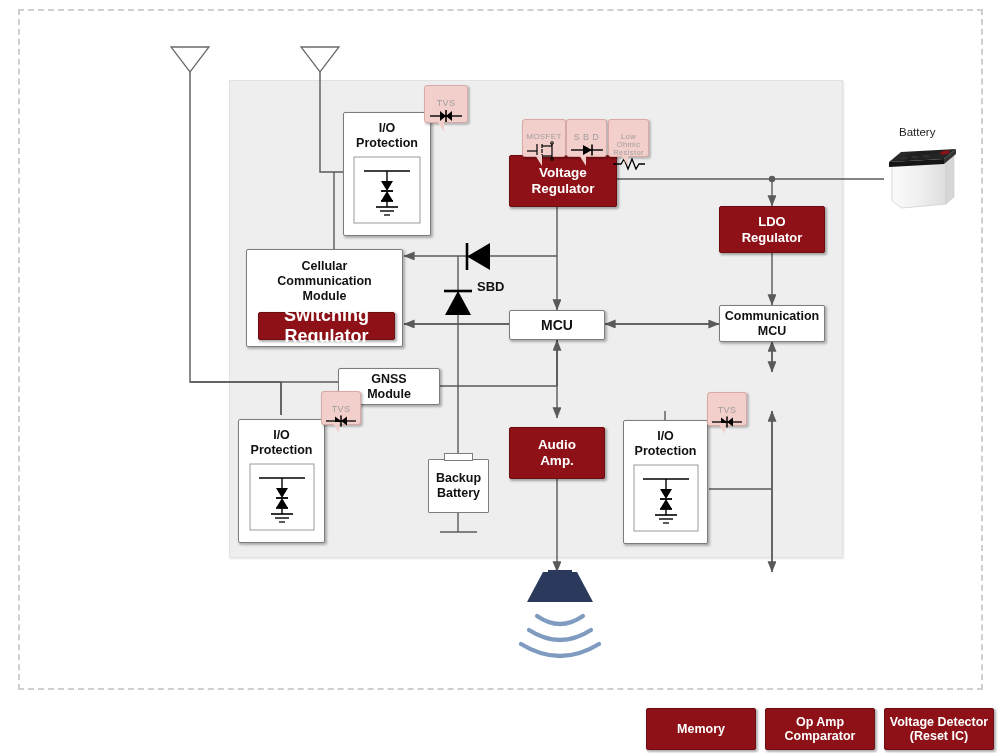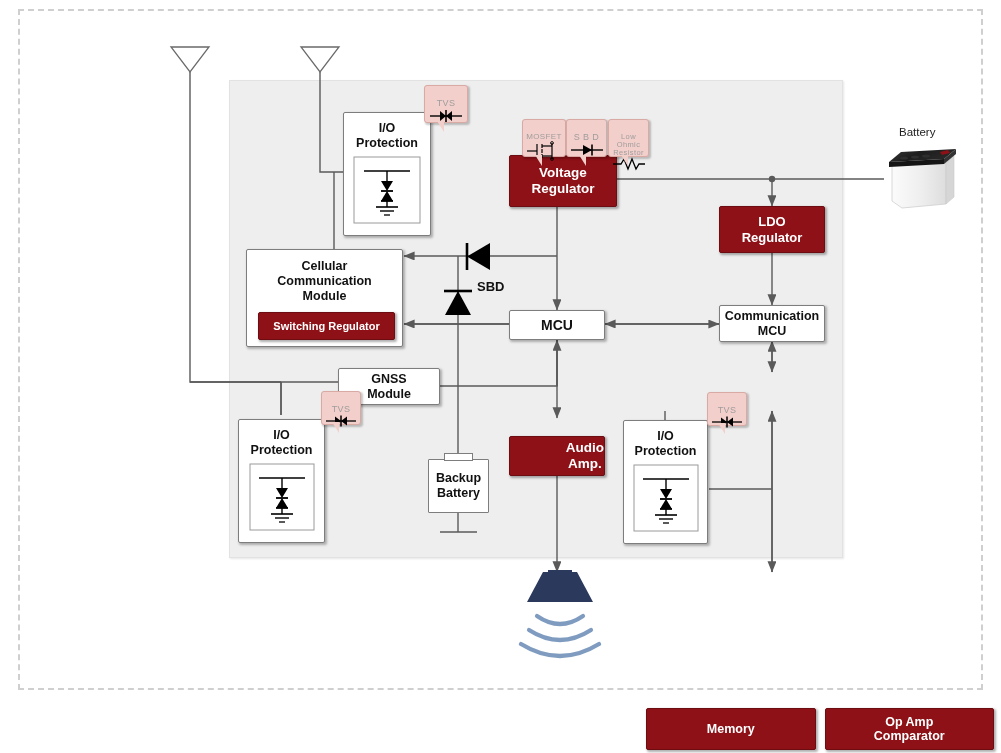--- a/index.html
+++ b/index.html
@@ -220,21 +220,21 @@
     </div>
     <div class="tail" style="left:12px;bottom:-10px;"></div>
   </div>
 
   <div class="blk blk-white" style="left:246px;top:249px;width:157px;height:98px;flex-direction:column;justify-content:flex-start;padding-top:9px;font-size:12.5px;">
     <div style="text-align:center;">
       <div>Cellular</div>
       <div>Communication</div>
       <div>Module</div>
     </div>
-    <div class="blk-red" style="position:absolute;left:11px;top:62px;width:135px;height:26px;display:flex;align-items:center;justify-content:center;font-size:11px;font-weight:bold;">
+    <div class="blk-red" style="position:absolute;left:11px;top:62px;width:135px;height:26px;display:flex;align-items:center;justify-content:center;font-size:18px;font-weight:bold;">
       <span>Switching Regulator</span>
     </div>
   </div>
 
   <div class="blk blk-white" style="left:338px;top:368px;width:102px;height:37px;flex-direction:column;font-size:12.5px;">
     <div style="text-align:center;">
       <div>GNSS</div>
       <div>Module</div>
     </div>
   </div>
@@ -328,21 +328,21 @@
         <path d="M2,7 L10,7 L13,2 L17,12 L21,2 L25,12 L28,7 L34,7" fill="none" stroke="#000" stroke-width="1.3"></path>
       </svg>
     </div>
     <div class="tail" style="left:12px;bottom:-10px;"></div>
   </div>
 
   <div class="blk blk-white" style="left:509px;top:310px;width:96px;height:30px;font-size:14px;">
     <span>MCU</span>
   </div>
 
-  <div class="blk blk-red" style="left:509px;top:436px;width:96px;height:40px;flex-direction:column;font-size:13.5px;align-items:flex-end;">
+  <div class="blk blk-red" style="left:509px;top:427px;width:96px;height:52px;flex-direction:column;font-size:13.5px;">
     <div style="text-align:center;">
       <div>Audio</div>
       <div>Amp.</div>
     </div>
   </div>
 
   <div class="blk blk-red" style="left:719px;top:206px;width:106px;height:47px;flex-direction:column;font-size:13px;">
     <div style="text-align:center;">
       <div>LDO</div>
       <div>Regulator</div>
@@ -435,15 +435,21 @@
   <div class="legend">
     <div class="chip">
       <span>Memory</span>
     </div>
     <div class="chip">
       <span style="text-align:center;">
         <span>Op Amp</span><br>
         <span>Comparator</span>
       </span>
     </div>
+    <div class="chip">
+      <span style="text-align:center;">
+        <span>Voltage Detector</span><br>
+        <span>(Reset IC)</span>
+      </span>
+    </div>
   </div>
 
 </div>
 
 </body></html>

